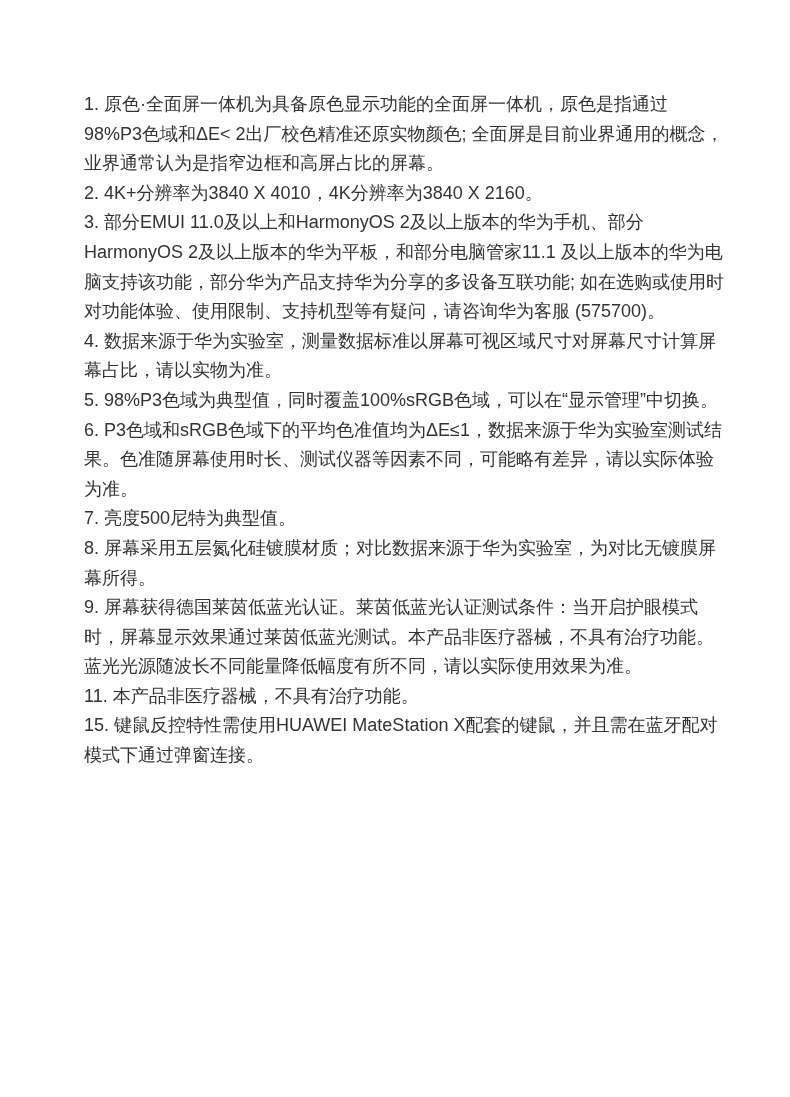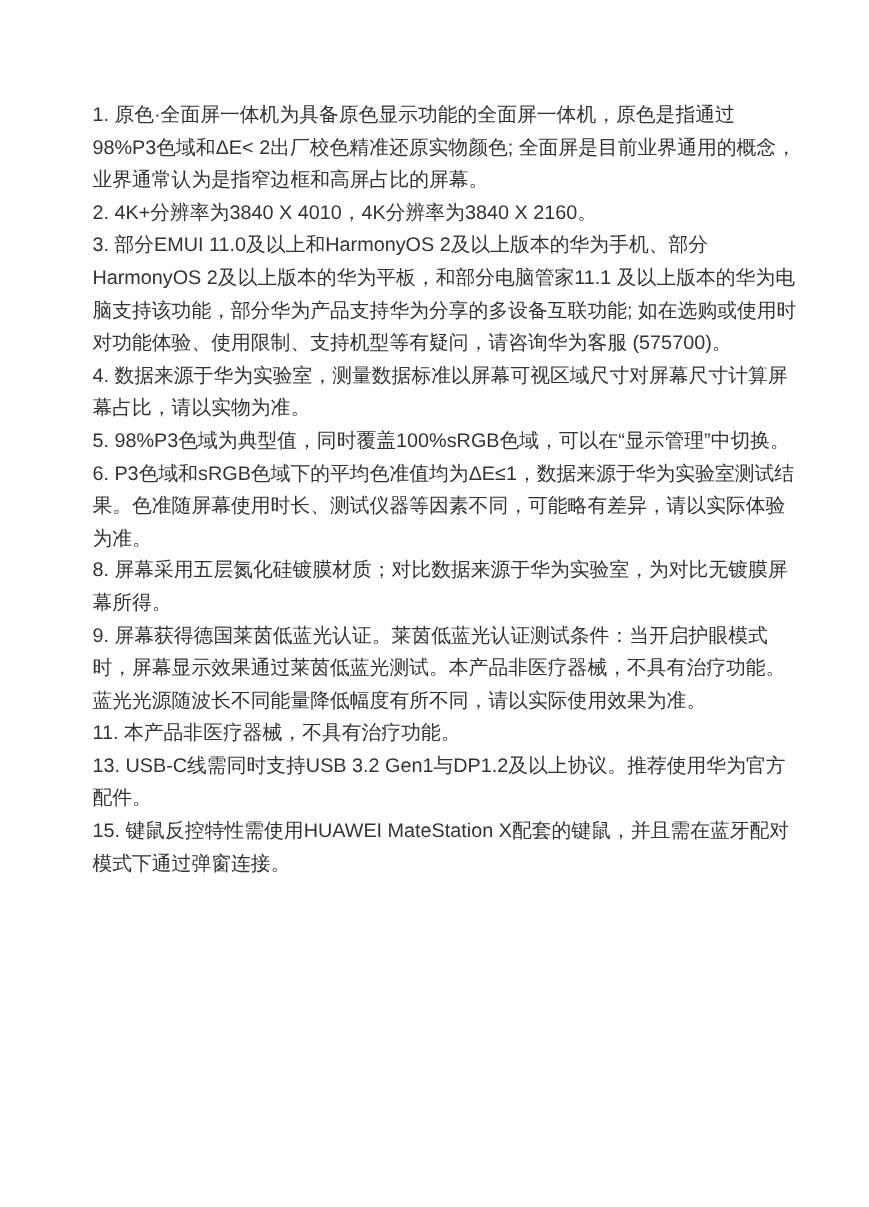--- a/index.html
+++ b/index.html
@@ -33,18 +33,18 @@
 </head>
 <body>
 
 <div class="doc">
   <p class="note">1. 原色·全面屏一体机为具备原色显示功能的全面屏一体机，原色是指通过98%P3色域和ΔE&lt; 2出厂校色精准还原实物颜色; 全面屏是目前业界通用的概念，业界通常认为是指窄边框和高屏占比的屏幕。</p>
   <p class="note">2. 4K+分辨率为3840 X 4010，4K分辨率为3840 X 2160。</p>
   <p class="note">3. 部分EMUI 11.0及以上和HarmonyOS 2及以上版本的华为手机、部分HarmonyOS 2及以上版本的华为平板，和部分电脑管家11.1 及以上版本的华为电脑支持该功能，部分华为产品支持华为分享的多设备互联功能; 如在选购或使用时对功能体验、使用限制、支持机型等有疑问，请咨询华为客服 (575700)。</p>
   <p class="note">4. 数据来源于华为实验室，测量数据标准以屏幕可视区域尺寸对屏幕尺寸计算屏幕占比，请以实物为准。</p>
   <p class="note">5. 98%P3色域为典型值，同时覆盖100%sRGB色域，可以在“显示管理”中切换。</p>
   <p class="note">6. P3色域和sRGB色域下的平均色准值均为ΔE≤1，数据来源于华为实验室测试结果。色准随屏幕使用时长、测试仪器等因素不同，可能略有差异，请以实际体验为准。</p>
+  <p class="note">7. 亮度500尼特为典型值。</p>
   <p class="note">8. 屏幕采用五层氮化硅镀膜材质；对比数据来源于华为实验室，为对比无镀膜屏幕所得。</p>
   <p class="note">9. 屏幕获得德国莱茵低蓝光认证。莱茵低蓝光认证测试条件：当开启护眼模式时，屏幕显示效果通过莱茵低蓝光测试。本产品非医疗器械，不具有治疗功能。蓝光光源随波长不同能量降低幅度有所不同，请以实际使用效果为准。</p>
   <p class="note">11. 本产品非医疗器械，不具有治疗功能。</p>
-  <p class="note">13. USB-C线需同时支持USB 3.2 Gen1与DP1.2及以上协议。推荐使用华为官方配件。</p>
   <p class="note">15. 键鼠反控特性需使用HUAWEI MateStation X配套的键鼠，并且需在蓝牙配对模式下通过弹窗连接。</p>
 </div>
 
 </body></html>

